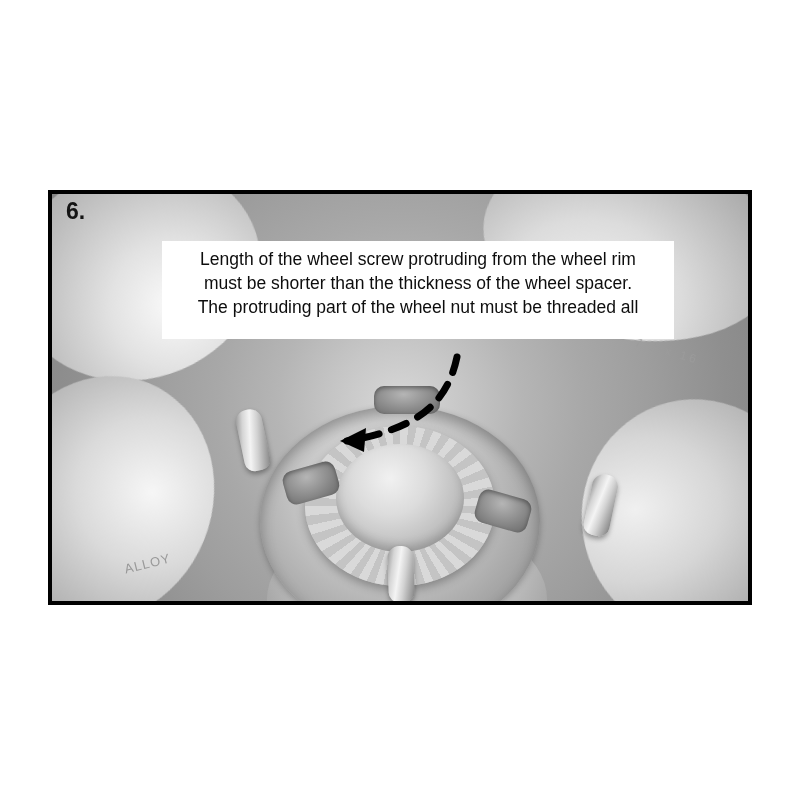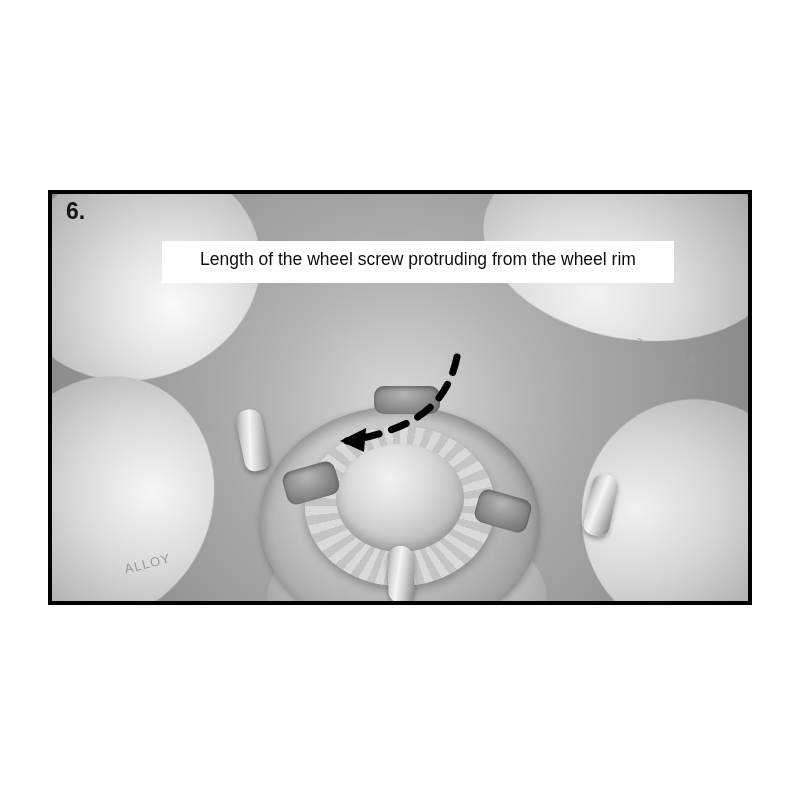--- a/index.html
+++ b/index.html
@@ -154,21 +154,21 @@
   .caption {
     position: absolute;
     left: 110px;
     top: 47px;
     width: 512px;
     background: #ffffff;
     color: #0d0d0d;
     font-size: 17.5px;
     line-height: 1.38;
     text-align: center;
-    padding: 6px 8px 12px 8px;
+    padding: 6px 8px 20px 8px;
     box-sizing: border-box;
   }
 
   
   .arrow-svg {
     position: absolute;
     left: 190px;
     top: 155px;
     width: 230px;
     height: 140px;
@@ -207,16 +207,18 @@
       <svg class="arrow-svg" viewBox="0 0 230 140">
         <path d="M215 8 C 205 55, 175 80, 105 92" fill="none" stroke="#000000" stroke-width="7" stroke-linecap="round" stroke-dasharray="16 13"></path>
         <polygon points="98,92 124,79 122,103" fill="#000000"></polygon>
       </svg>
     </div>
 
     <div class="step-number">6.</div>
 
     <div class="caption">
       <div>Length of the wheel screw protruding from the wheel rim</div>
+      <div>must be shorter than the thickness of the wheel spacer.</div>
+      <div>The protruding part of the wheel nut must be threaded all</div>
     </div>
 
   </div>
 </div>
 
 </body></html>

